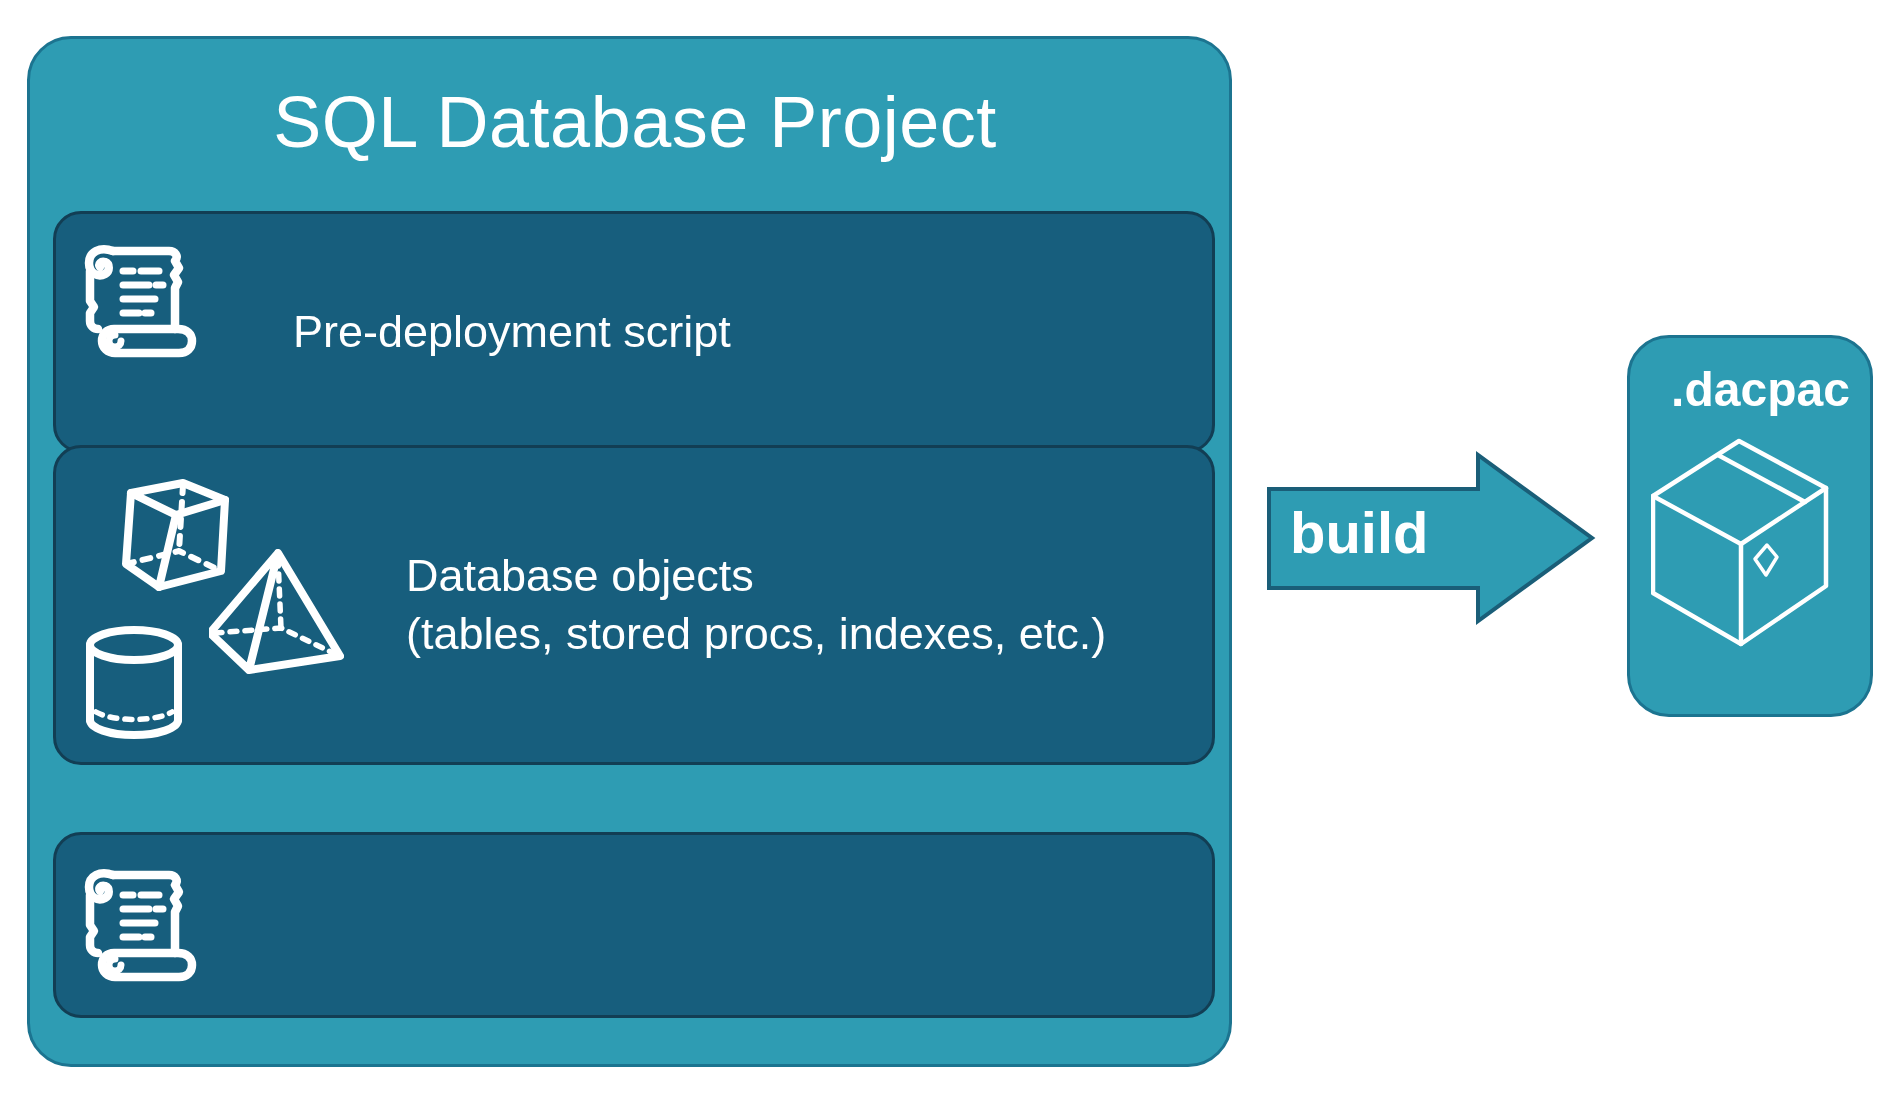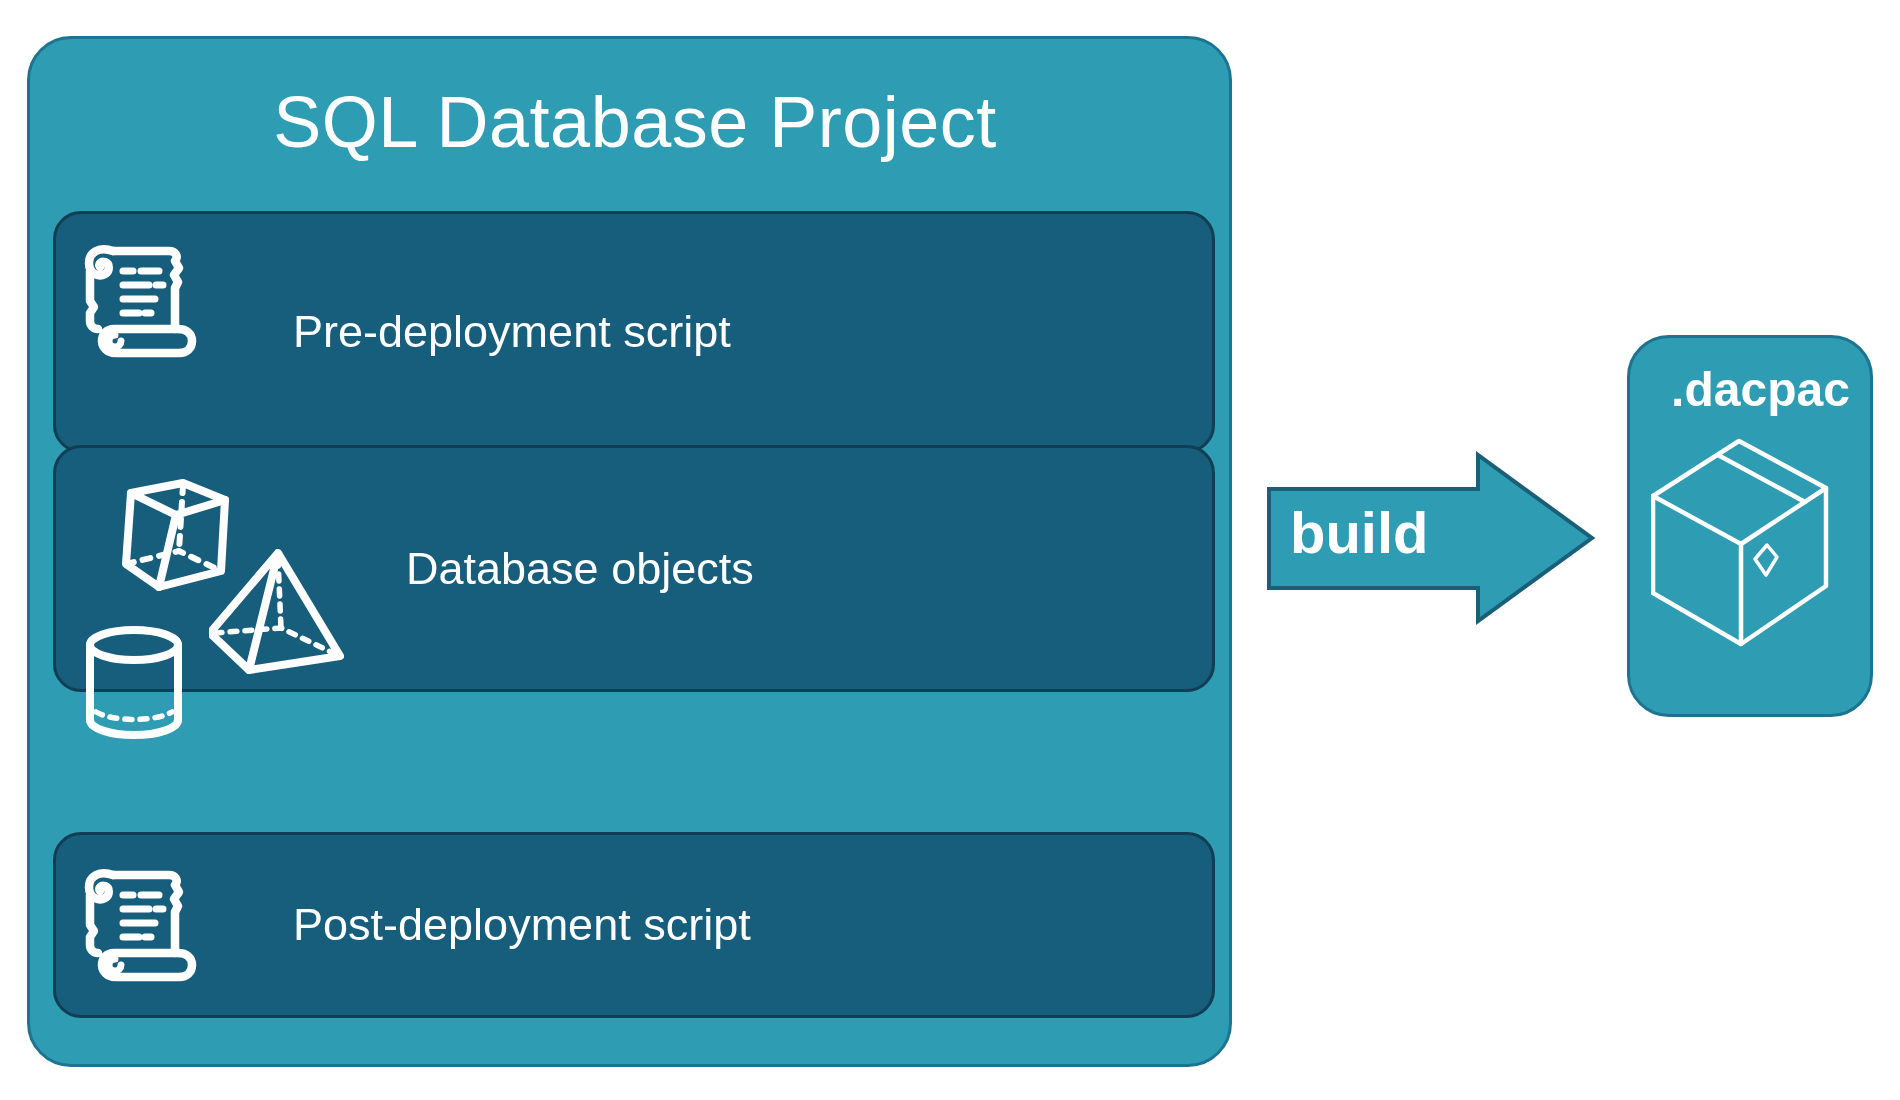--- a/index.html
+++ b/index.html
@@ -31,21 +31,21 @@
   .panel{
     position:absolute;left:23px;width:1162px;
     background:var(--panel);
     border:3px solid var(--panel-border);
     border-radius:28px;
     box-sizing:border-box;
     display:flex;align-items:center;
     color:var(--text);
   }
   .panel-1{top:172px;height:242px;padding-left:237px;text-align:right;}
-  .panel-2{top:406px;height:247px;padding-left:350px;}
+  .panel-2{top:406px;height:320px;padding-left:350px;}
   .panel-3{top:793px;height:186px;padding-left:237px;}
   .panel-label{font-size:45px;font-weight:400;line-height:1.28;}
   .icon{position:absolute;pointer-events:none;}
   .scroll-icon-1{left:27px;top:27px;}
   .scroll-icon-3{left:27px;top:30px;}
   .cube-icon{left:58px;top:31px;}
   .pyramid-icon{left:153px;top:101px;}
   .cylinder-icon{left:30px;top:178px;}
   .build-arrow{position:absolute;left:1262px;top:448px;}
   .build-label{
@@ -113,41 +113,41 @@
       </svg>
       <svg class="icon cylinder-icon" width="97" height="113" viewBox="0 0 97 113" fill="none" stroke="#FFFFFF" stroke-width="8" stroke-linecap="round" stroke-linejoin="round">
         <ellipse cx="48" cy="19" rx="44" ry="15"></ellipse>
         <path d="M 4 19 V 94"></path>
         <path d="M 92 19 V 94"></path>
         <path d="M 4 94 A 44 15 0 0 0 92 94"></path>
         <path d="M 10 86 A 44 15 0 0 0 86 86" stroke-width="5.5" stroke-dasharray="7 8"></path>
       </svg>
       <div class="panel-label">
         <div>Database objects</div>
+        <div>(tables, stored procs, indexes, etc.)</div>
       </div>
     </div>
 
     <div class="panel panel-3">
       <svg class="icon scroll-icon-3" width="120" height="120" viewBox="0 0 120 120" fill="none" stroke="#FFFFFF" stroke-width="8.5" stroke-linecap="round" stroke-linejoin="round">
         <path d="M 30 10 C 17 5 6 11 6 22 C 6 32 15 37 22 33 C 27 30 27 23 22 21 C 18 20 15 23 17 26"></path>
         <path d="M 30 10 H 86 C 92 10 96 15 92 20 L 96 27 L 91 34 L 95 41 L 92 47 V 88"></path>
         <path d="M 7 30 V 60 L 11 66 L 7 72 V 80 C 7 85 11 88 15 88"></path>
         <path d="M 19 100 C 19 93 24 88 31 88 H 95 C 104 88 109 93 109 100 C 109 107 104 112 96 112 H 32 C 25 112 19 107 19 100 Z"></path>
         <path d="M 38 100 A 6 6 0 1 1 26 100 A 6 6 0 0 1 32 94" stroke-width="7"></path>
         <g stroke-width="7">
           <path d="M 40 30 H 50"></path>
             <path d="M 58 30 H 76"></path>
           <path d="M 40 44 H 66"></path>
             <path d="M 73 44 H 80"></path>
           <path d="M 40 58 H 72"></path>
           <path d="M 40 72 H 56"></path>
             <path d="M 62 72 H 68"></path>
         </g>
       </svg>
-      <div class="panel-label">Post-deployment script</div>
     </div>
   </div>
 
   <svg class="build-arrow" width="340" height="180" viewBox="0 0 340 180">
     <polygon points="7,41 216,41 216,7 330,90 216,173 216,140 7,140" fill="#2E9CB3" stroke="#1A5E78" stroke-width="4" stroke-linejoin="miter"></polygon>
   </svg>
   <div class="build-label">build</div>
 
   <div class="dacpac-box">
     <div class="dacpac-label">.dacpac</div>

